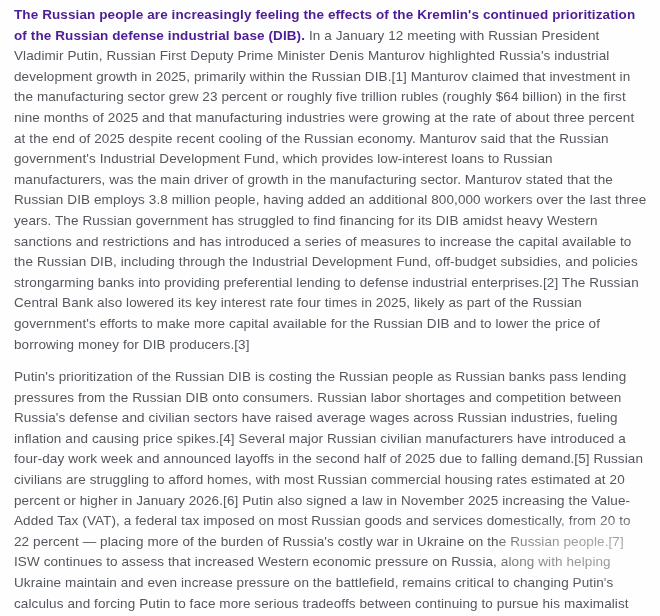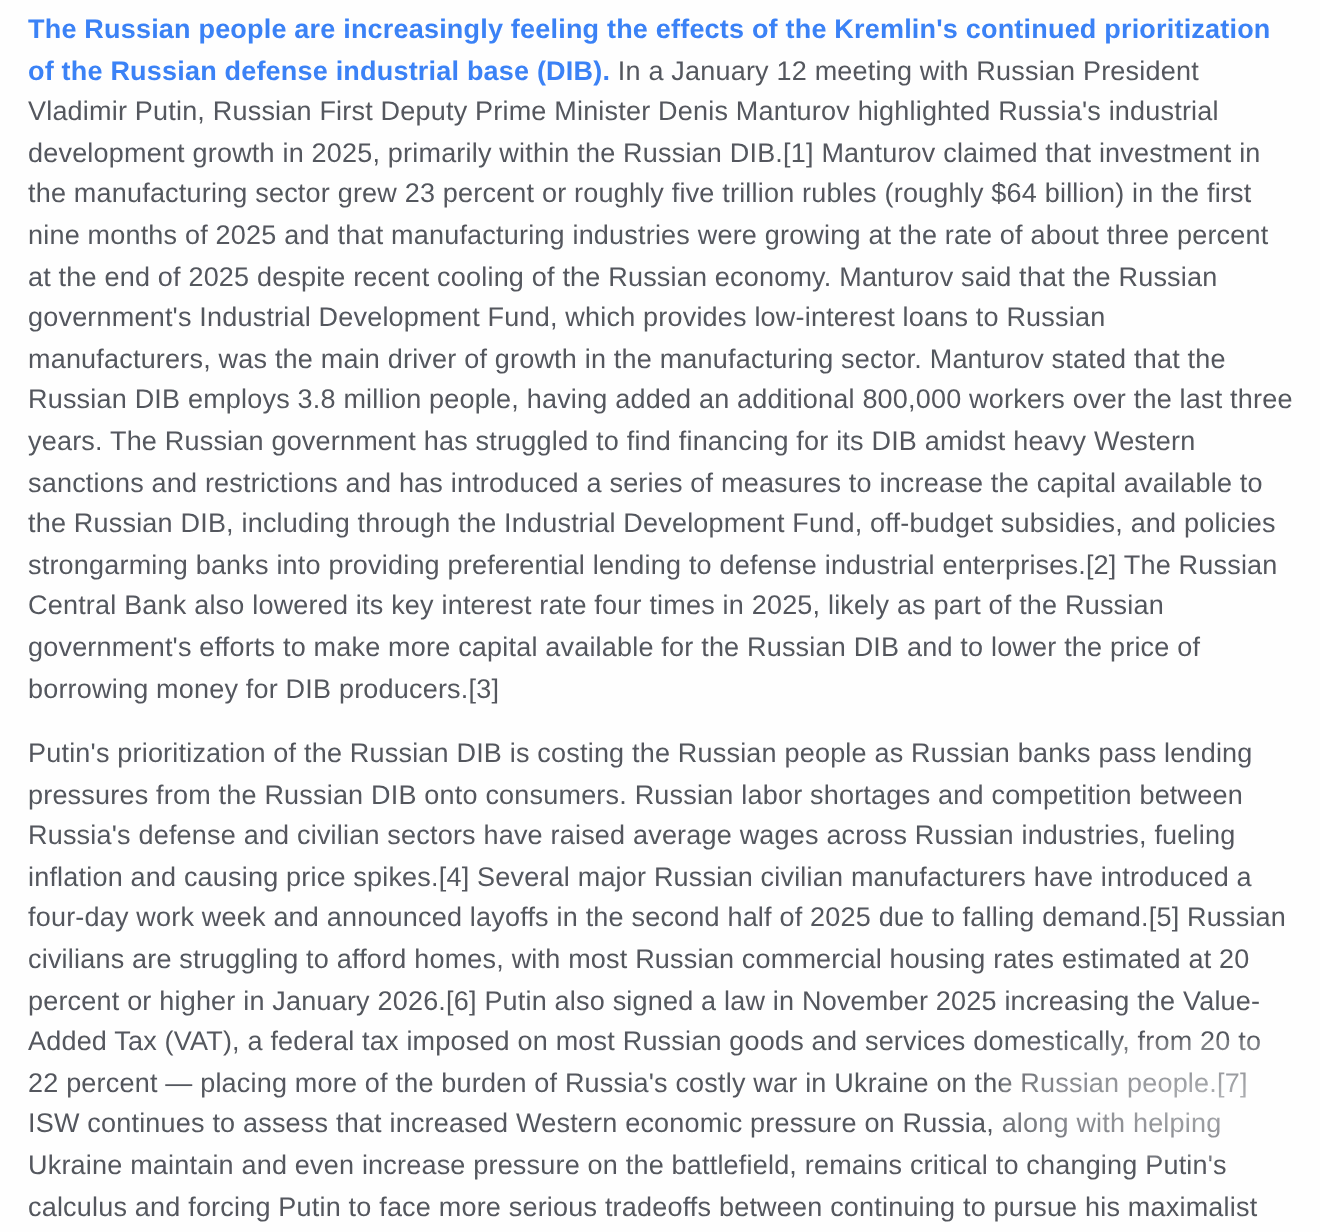--- a/index.html
+++ b/index.html
@@ -22,21 +22,21 @@
   p.para {
     margin: 0 0 12px 0;
     font-size: 13.5px;
     line-height: 20.6px;
     color: #54575e;
     text-align: left;
     letter-spacing: 0.1px;
   }
   p.para strong {
     font-weight: bold;
-    color: #3b82f6;
+    color: #4c1d95;
   }
   
   .fade-overlay {
     position: absolute;
     right: 0;
     top: 520px;
     width: 160px;
     height: 60px;
     background: radial-gradient(ellipse at 70% 50%,
                 rgba(254,254,254,0.55) 0%,

